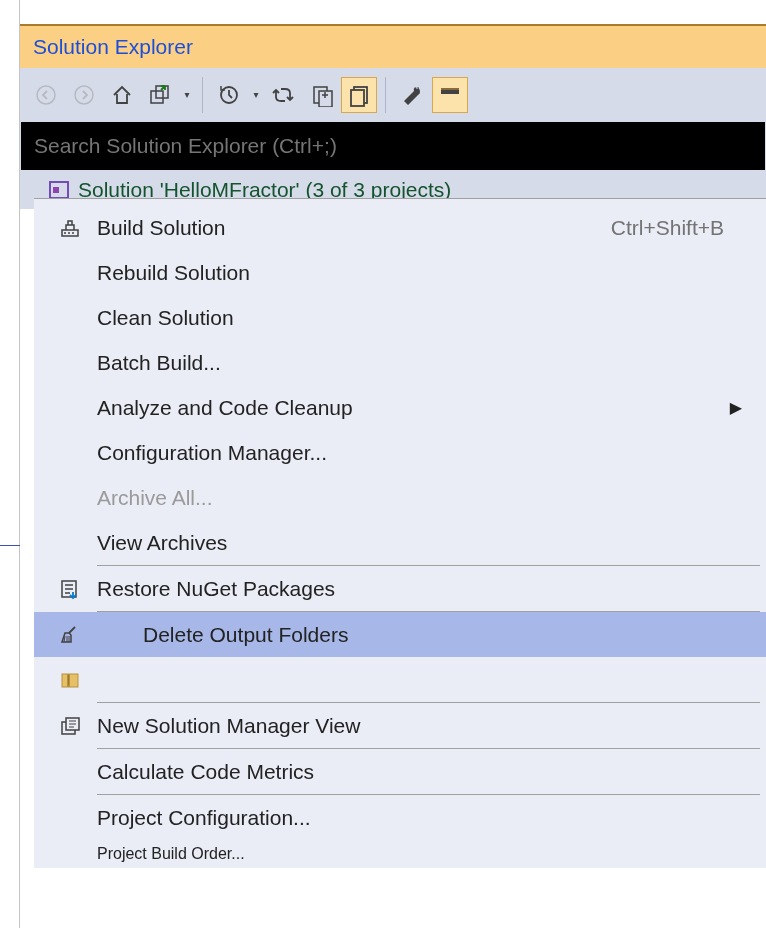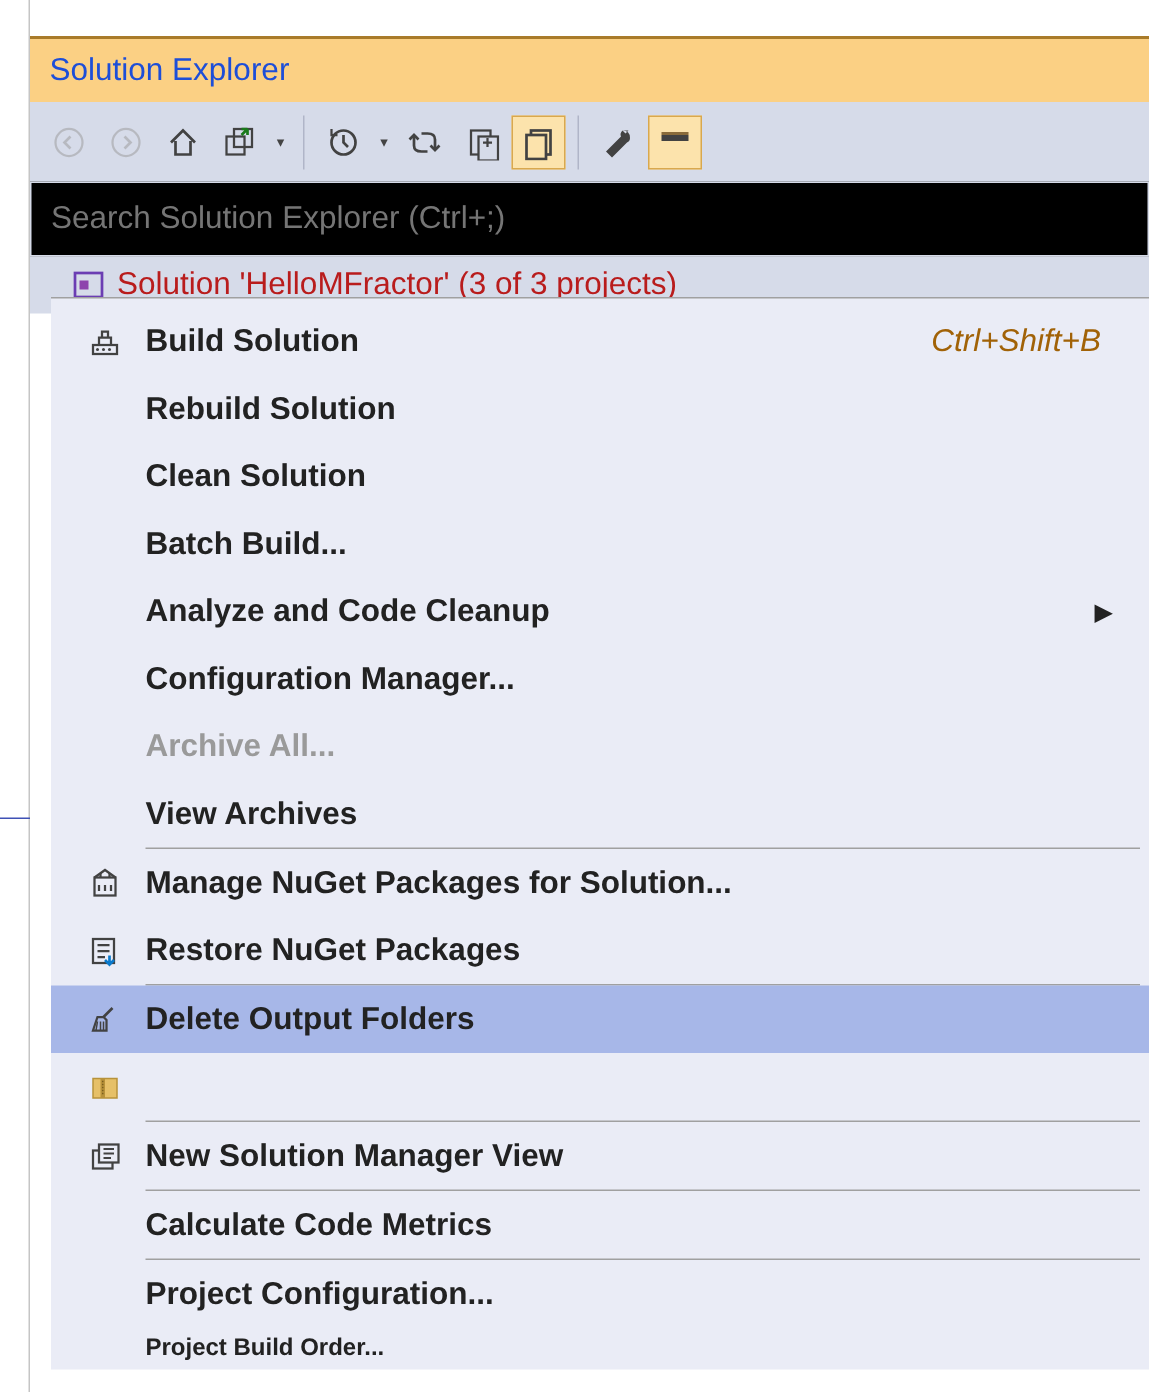--- a/index.html
+++ b/index.html
@@ -113,21 +113,21 @@
       position: absolute;
       left: 20px;
       top: 171px;
       right: 0;
       height: 38px;
       background: #d6dbe9;
       display: flex;
       align-items: center;
       padding-left: 28px;
       font-size: 21px;
-      color: #b91c1c;
+      color: #14532d;
     }
     .solution-icon {
       width: 22px;
       height: 22px;
       margin-right: 8px;
       display: flex;
       align-items: center;
       justify-content: center;
     }
     .context-menu {
@@ -146,36 +146,35 @@
       font-size: 21px;
       color: #222;
       padding-left: 9px;
       position: relative;
     }
     .menu-item.disabled {
       color: #9a9a9a;
     }
     .menu-item.selected {
       background: #a7b7e8;
+      gap: 46px;
     }
     .menu-icon-slot {
       width: 54px;
       display: flex;
       align-items: center;
       justify-content: center;
       flex-shrink: 0;
     }
     .menu-label {
       flex: 1;
-      font-weight: bold;
     }
     .menu-shortcut {
-      padding-right: 32px;
-      color: #a16207;
-      font-style: italic;
+      padding-right: 42px;
+      color: #737373;
     }
     .menu-arrow {
       position: absolute;
       right: 24px;
       font-size: 16px;
       color: #222;
     }
     .menu-separator {
       height: 1px;
       background: #a0a0a0;
@@ -335,31 +334,20 @@
     <span class="menu-label">Archive All...</span>
   </div>
 
   <div class="menu-item">
     <span class="menu-icon-slot"></span>
     <span class="menu-label">View Archives</span>
   </div>
 
   <div class="menu-separator"></div>
 
-  <div class="menu-item">
-    <span class="menu-icon-slot">
-      <svg width="22" height="22" viewBox="0 0 22 22">
-        <rect x="4" y="7" width="14" height="12" fill="none" stroke="#424242" stroke-width="1.5"></rect>
-        <path d="M4 7 L11 2 L18 7" fill="none" stroke="#424242" stroke-width="1.5"></path>
-        <path d="M8 7 L8 4 M14 7 L14 4" fill="none" stroke="#424242" stroke-width="1.5"></path>
-        <path d="M7 12 L7 16 M11 12 L11 16 M15 12 L15 16" fill="none" stroke="#424242" stroke-width="1.5"></path>
-      </svg>
-    </span>
-    <span class="menu-label">Manage NuGet Packages for Solution...</span>
-  </div>
 
   <div class="menu-item">
     <span class="menu-icon-slot">
       <svg width="22" height="22" viewBox="0 0 22 22">
         <rect x="3" y="3" width="14" height="16" fill="none" stroke="#424242" stroke-width="1.5"></rect>
         <path d="M6 7 L14 7 M6 11 L14 11 M6 15 L11 15" fill="none" stroke="#424242" stroke-width="1.5"></path>
         <path d="M14 14 L14 20 M11 17 L14 20 L17 17" fill="none" stroke="#0a7acc" stroke-width="1.8"></path>
       </svg>
     </span>
     <span class="menu-label">Restore NuGet Packages</span>

